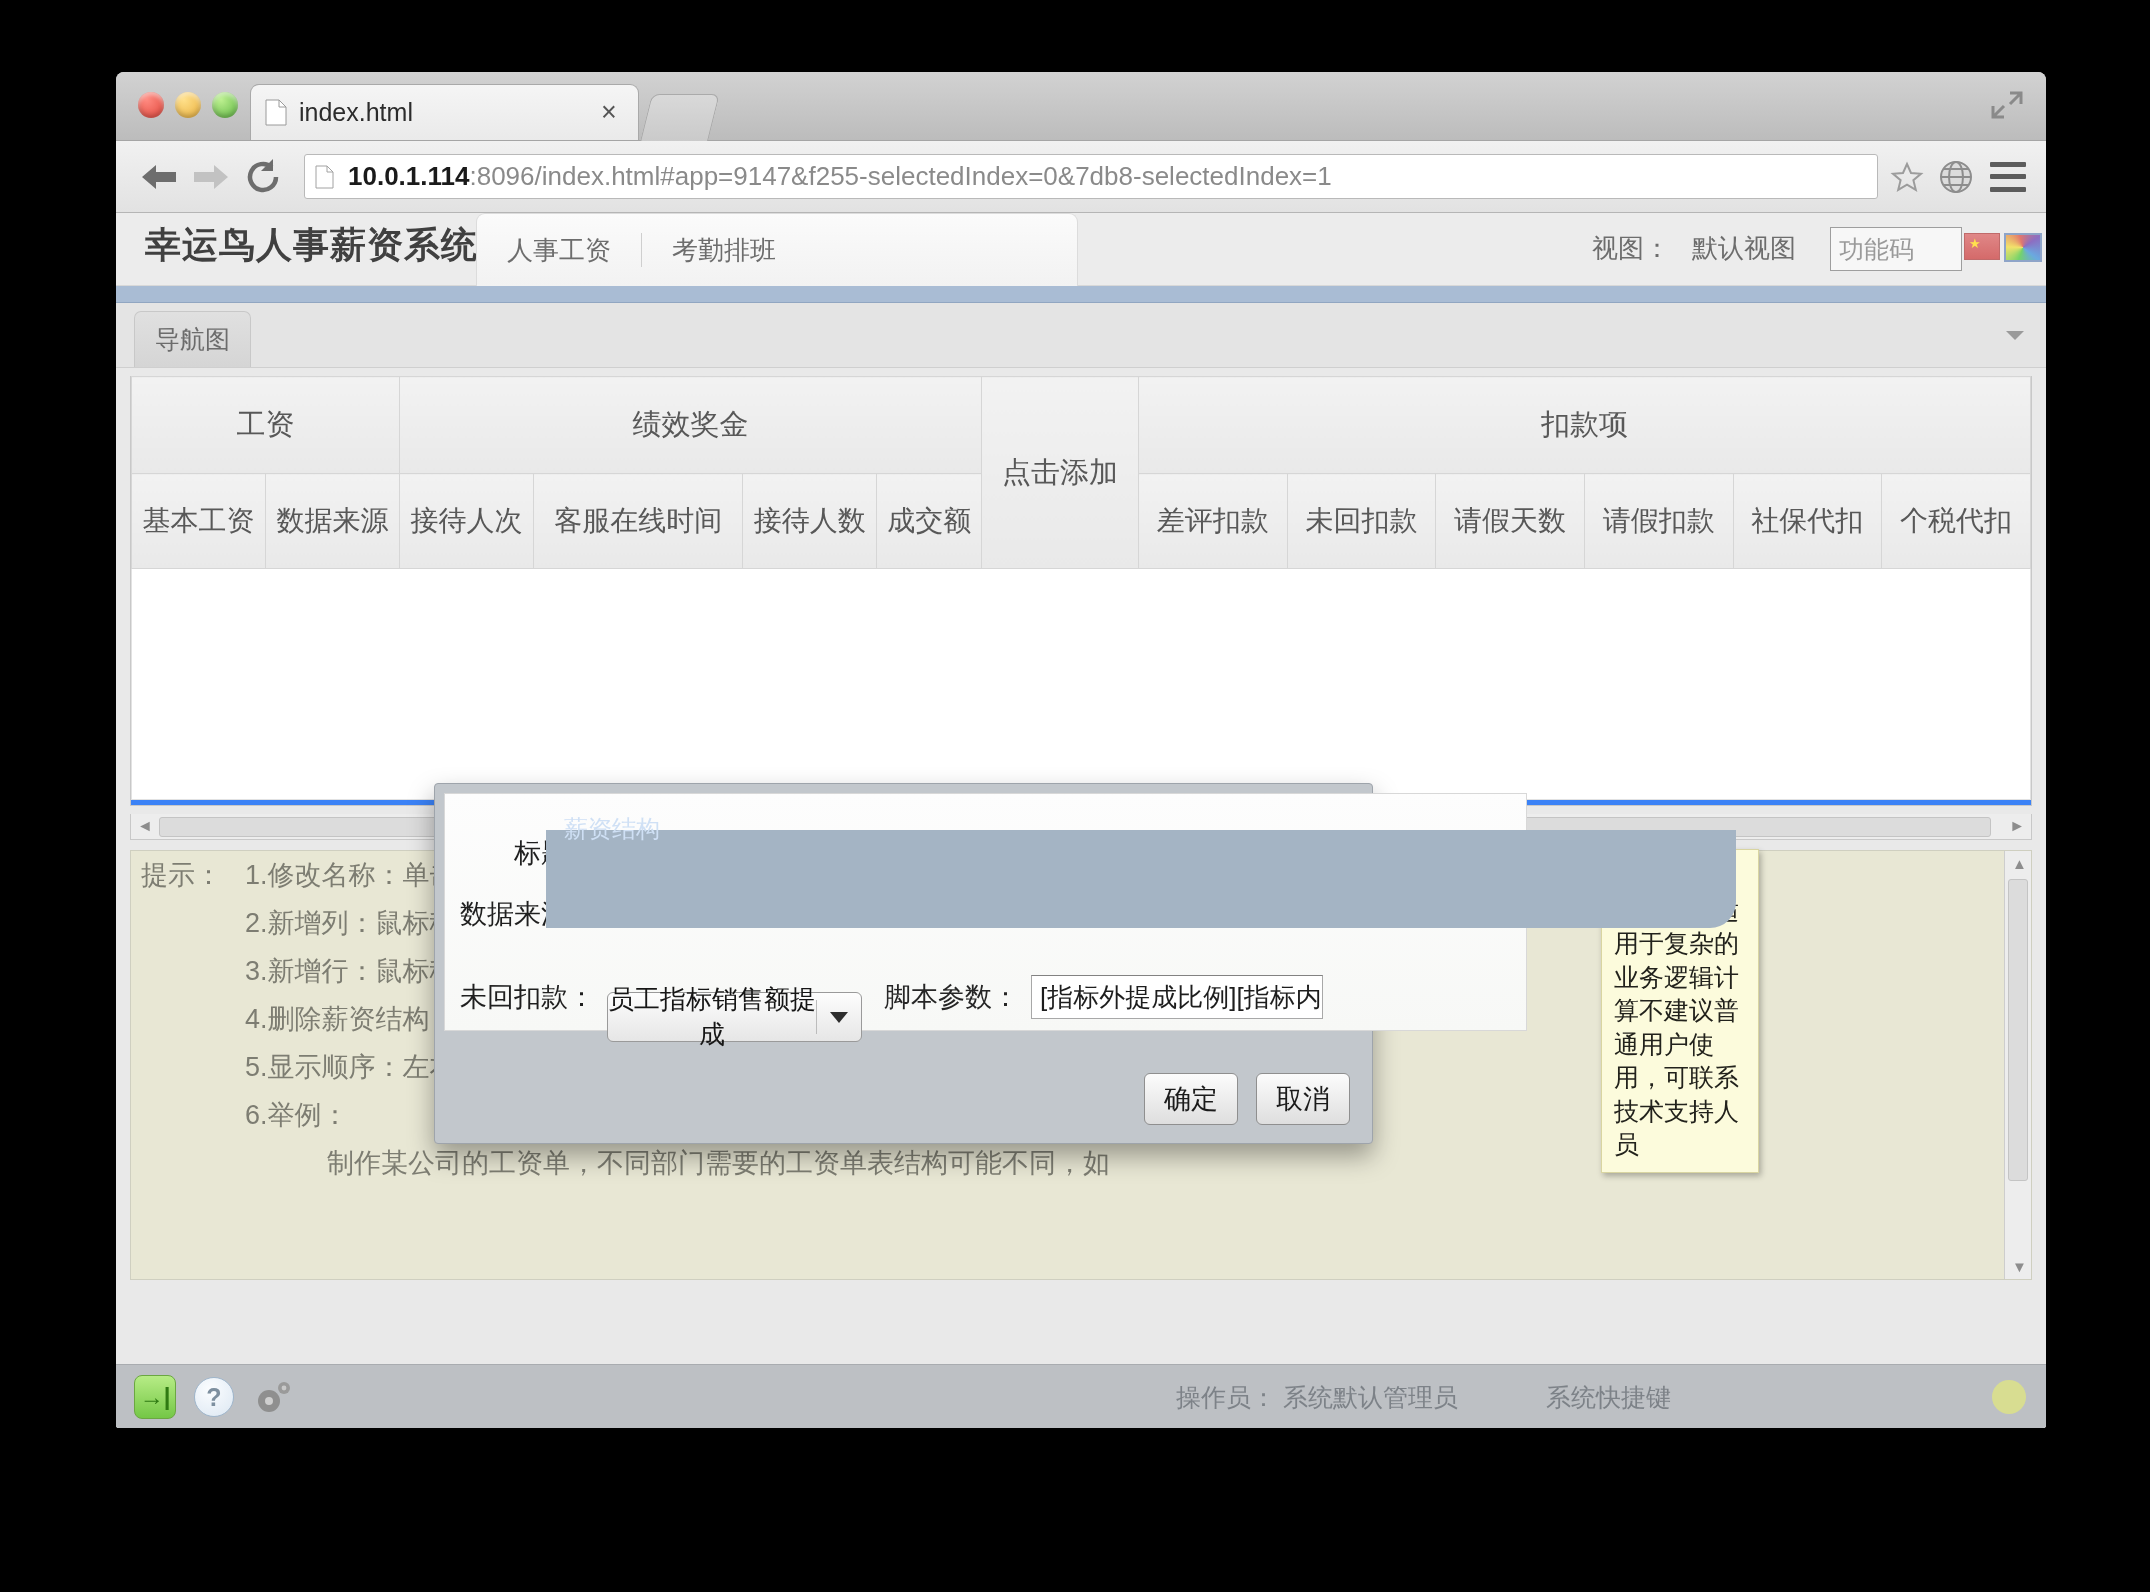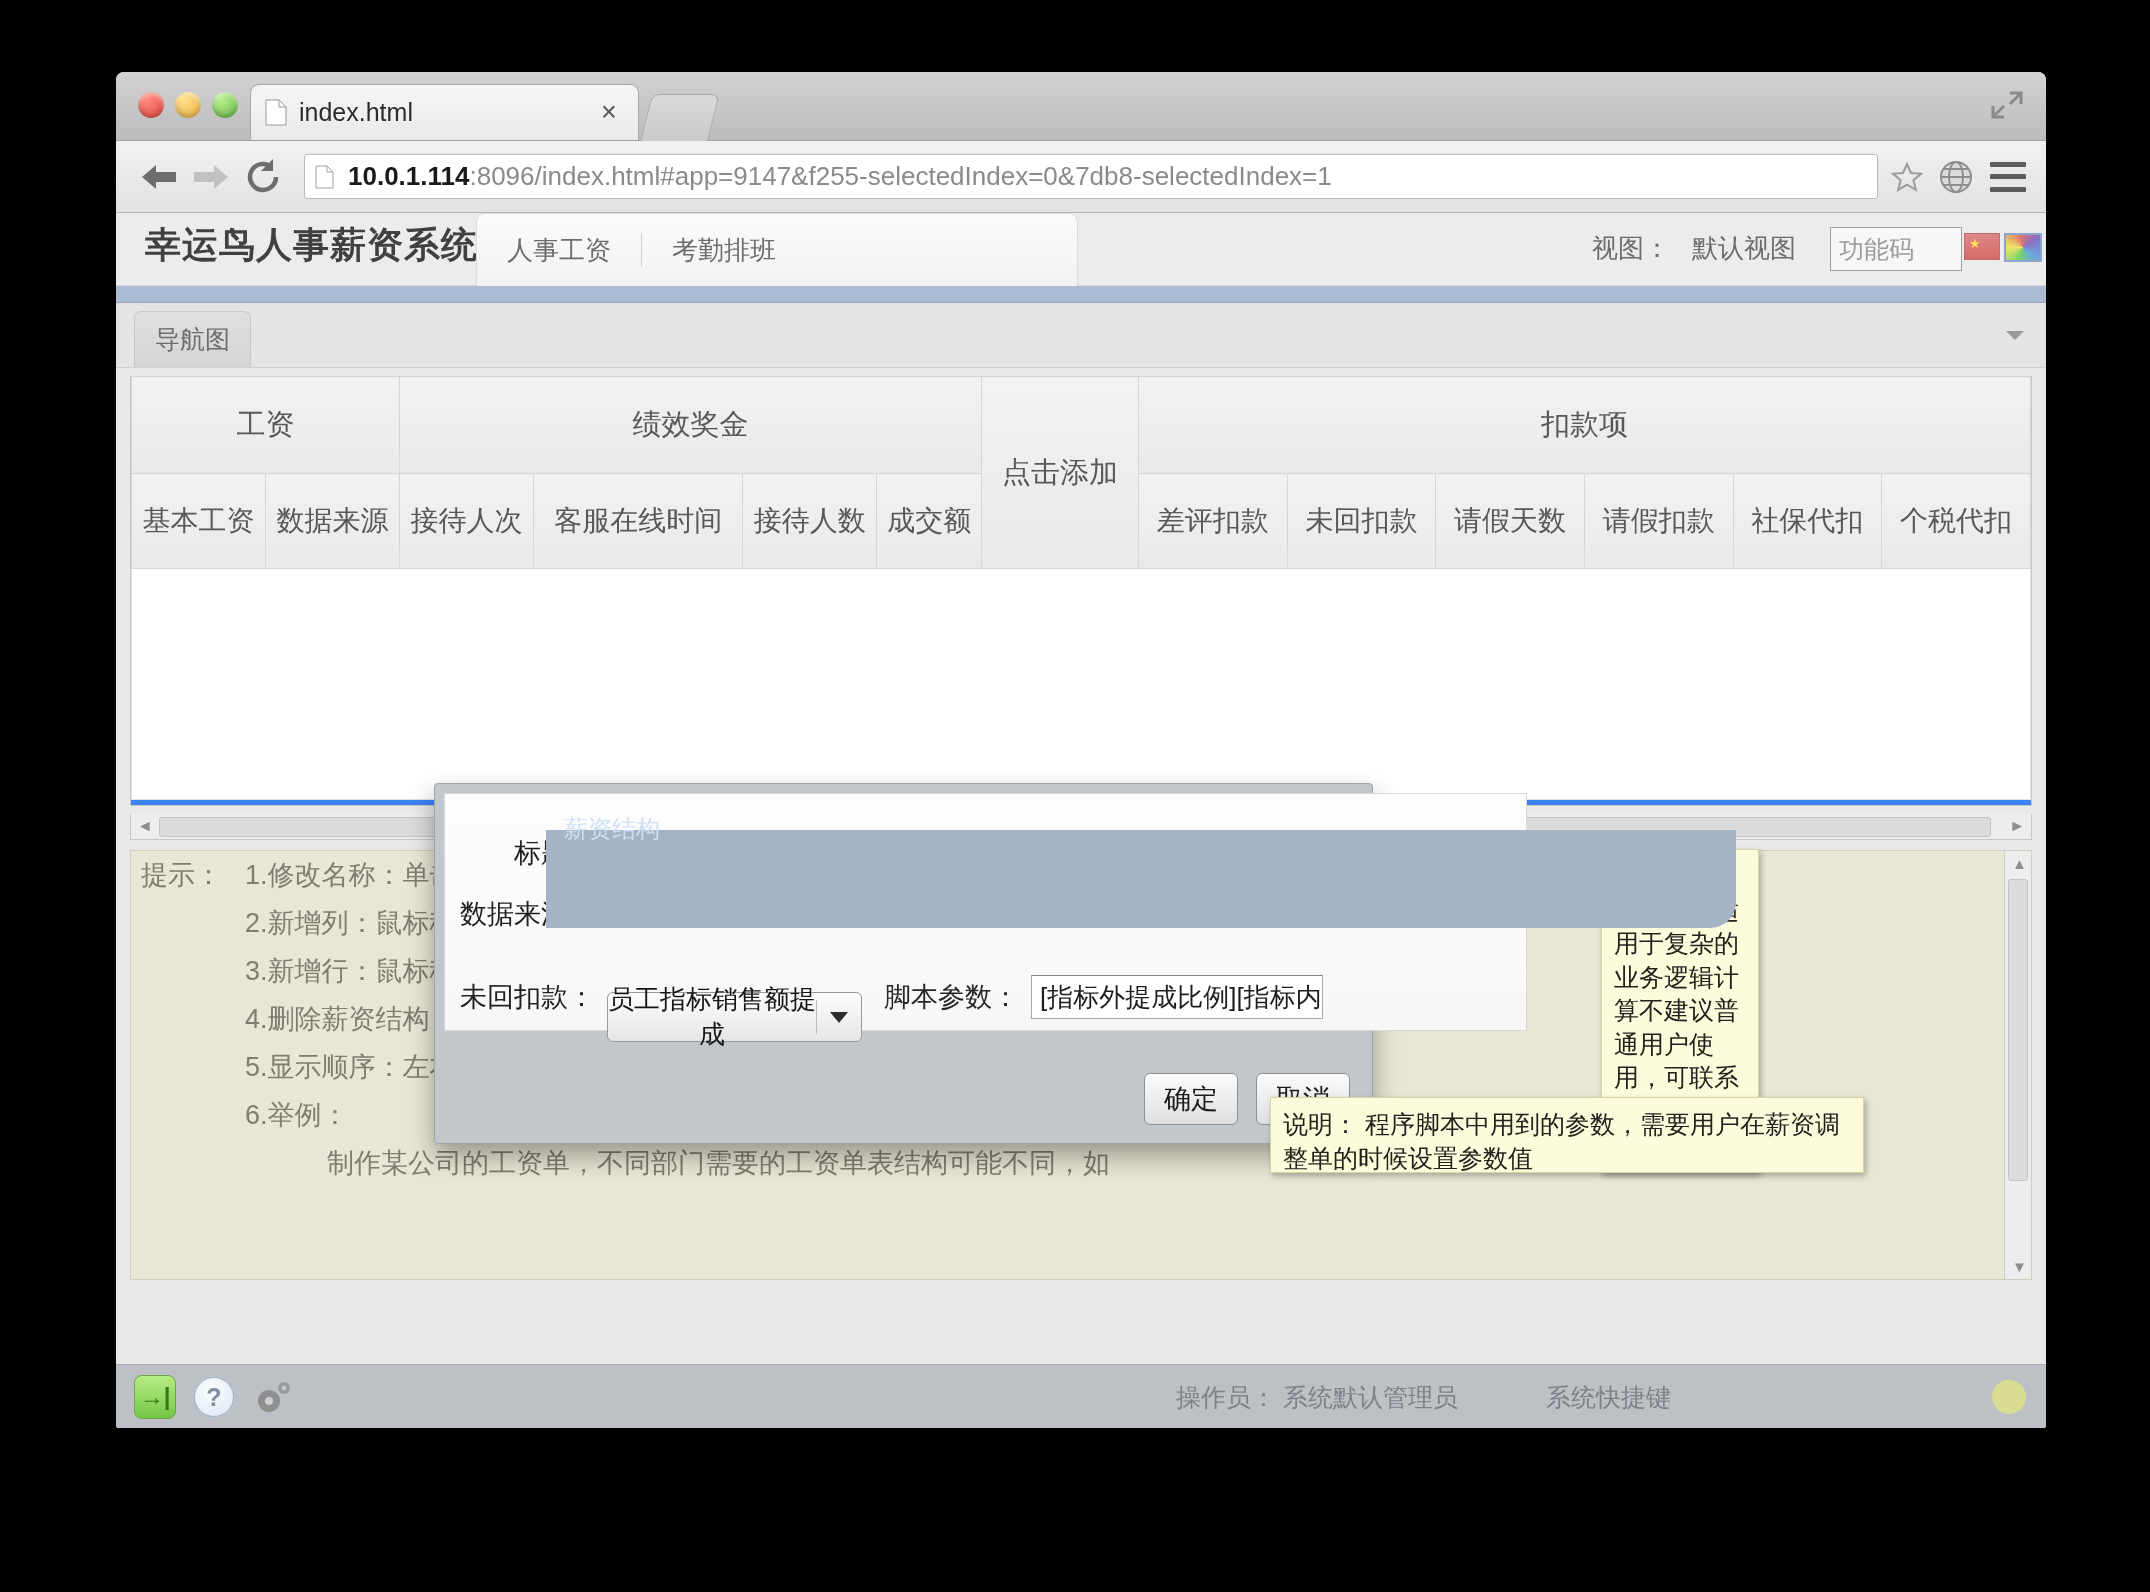--- a/index.html
+++ b/index.html
@@ -430,17 +430,16 @@
        </div>
 
        <div style="position:absolute;right:22px;bottom:18px;display:flex;gap:18px;">
          <div class="dlgbtn">确定</div>
          <div class="dlgbtn">取消</div>
        </div>
      </div>
 
      <div class="tip" id="tip-right" style="white-space:pre-wrap;">说明：
 程序脚本适用于复杂的业务逻辑计算不建议普通用户使用，可联系技术支持人员</div>
-     <div class="tip" id="tip-bottom">说明： 程序脚本中用到的参数，需要用户在薪资调整单的时候设置参数值</div>
 
    </div>
  </div>
 </div>
 
 </body></html>

